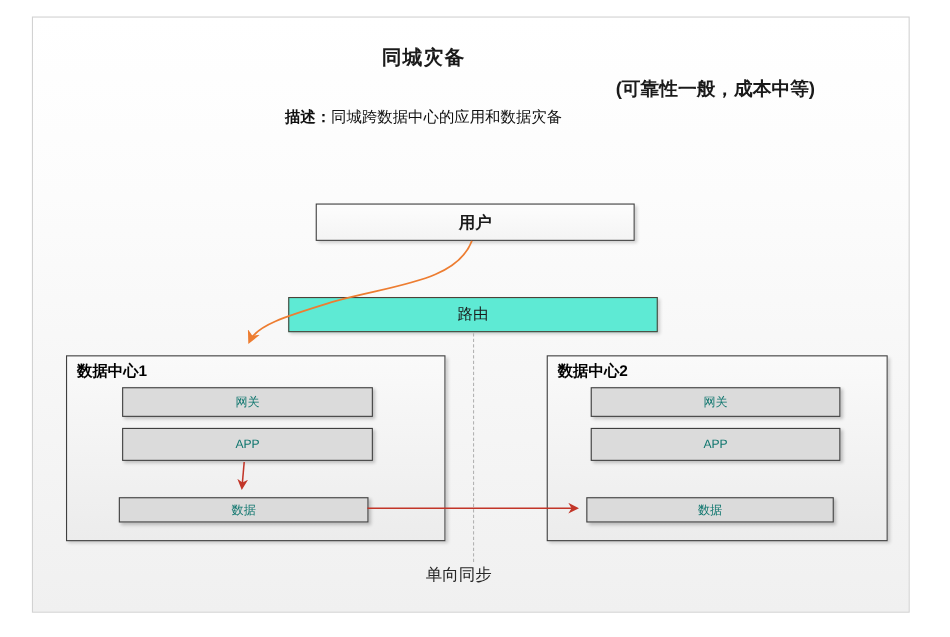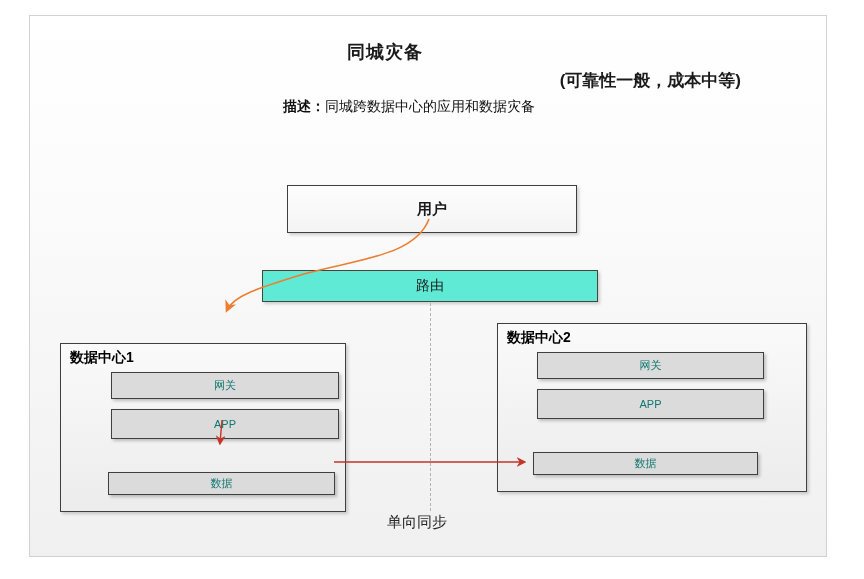--- a/index.html
+++ b/index.html
@@ -14,48 +14,48 @@
   .frame {
     position: absolute;
     left: 29px; top: 15px;
     width: 798px; height: 542px;
     border: 1px solid #d2d2d2;
     background: linear-gradient(180deg, #ffffff 0%, #fcfcfc 30%, #f0f0f0 100%);
   }
   .hdr { position: absolute; left: 29px; width: 712px; text-align: center; }
   .hdr-title    { top: 40px; font-size: 18px; font-weight: bold; letter-spacing: 1px; }
   .hdr-subtitle { top: 69px; font-size: 17px; font-weight: bold; text-align: right; }
-  .hdr-desc     { top: 98px; font-size: 14px; color: #111; margin-left: 24px; }
+  .hdr-desc     { top: 98px; font-size: 14px; color: #111; }
   .hdr-desc .lbl { font-weight: bold; }
 
   .node {
     position: absolute;
     display: flex; align-items: center; justify-content: center;
     border: 1px solid #3f3f3f;
     box-shadow: 2px 2px 3px rgba(0,0,0,0.18);
   }
   .user-box {
-    left: 287px; top: 185px; width: 290px; height: 48px;
+    left: 287px; top: 185px; width: 290px; height: 34px;
     background: linear-gradient(180deg, #fdfdfd, #f4f4f4);
     font-size: 15px; font-weight: bold;
   }
   .router-box {
     left: 262px; top: 270px; width: 336px; height: 32px;
     background: #5eead4;
     border-color: #4c4238;
     font-size: 14px;
   }
   .dc {
     position: absolute;
     top: 323px; height: 169px;
     border: 1px solid #3f3f3f;
     background: linear-gradient(180deg, #fafafa, #ececec);
     box-shadow: 2px 2px 3px rgba(0,0,0,0.18);
   }
-  .dc1 { left: 60px;  width: 286px; margin-top: 20px; }
+  .dc1 { left: 60px;  width: 345px; }
   .dc2 { left: 497px; width: 310px; }
   .dc-title {
     position: absolute; left: 9px; top: 5px;
     font-size: 14px; font-weight: bold; color: #000;
   }
   .inner-box {
     position: absolute;
     display: flex; align-items: center; justify-content: center;
     background: #dbdbdb;
     border: 1px solid #3f3f3f;

